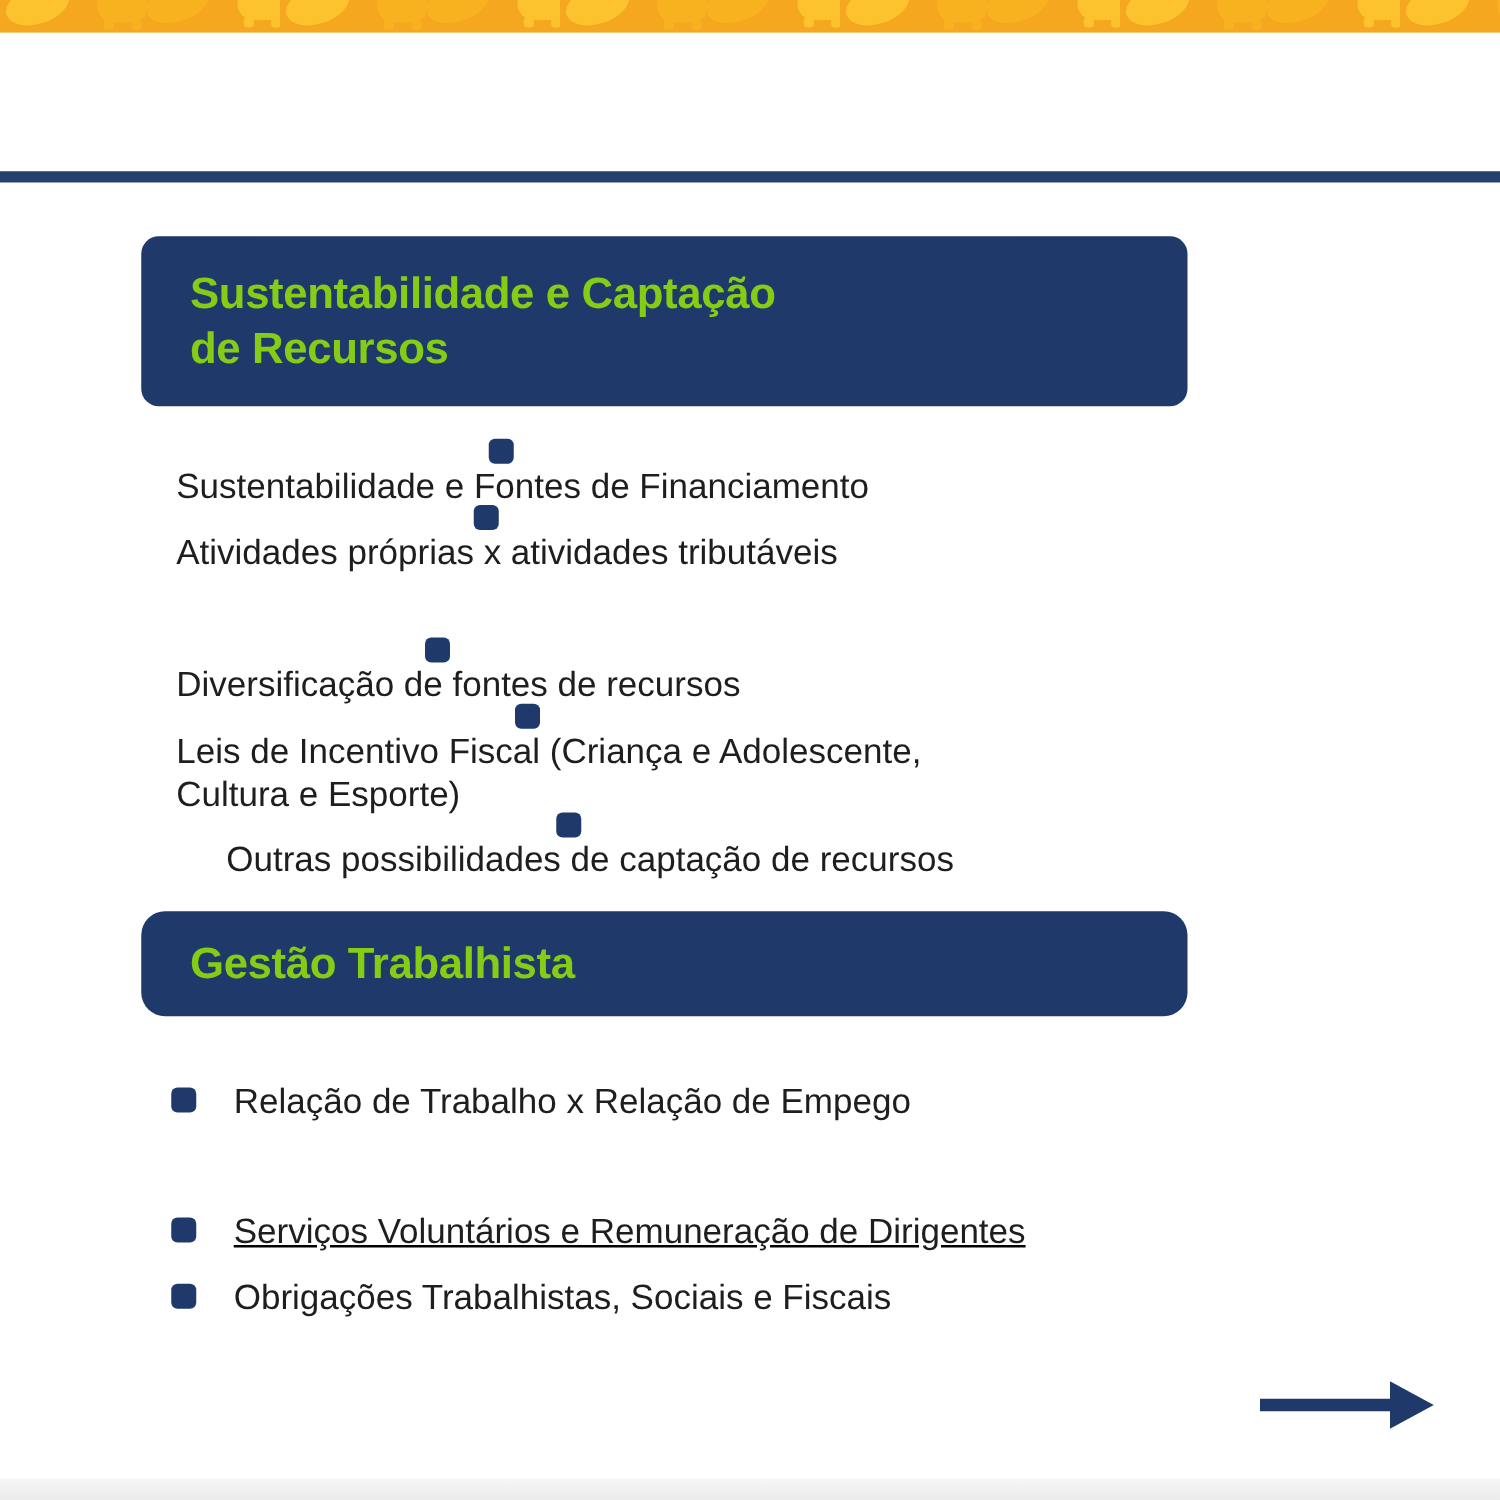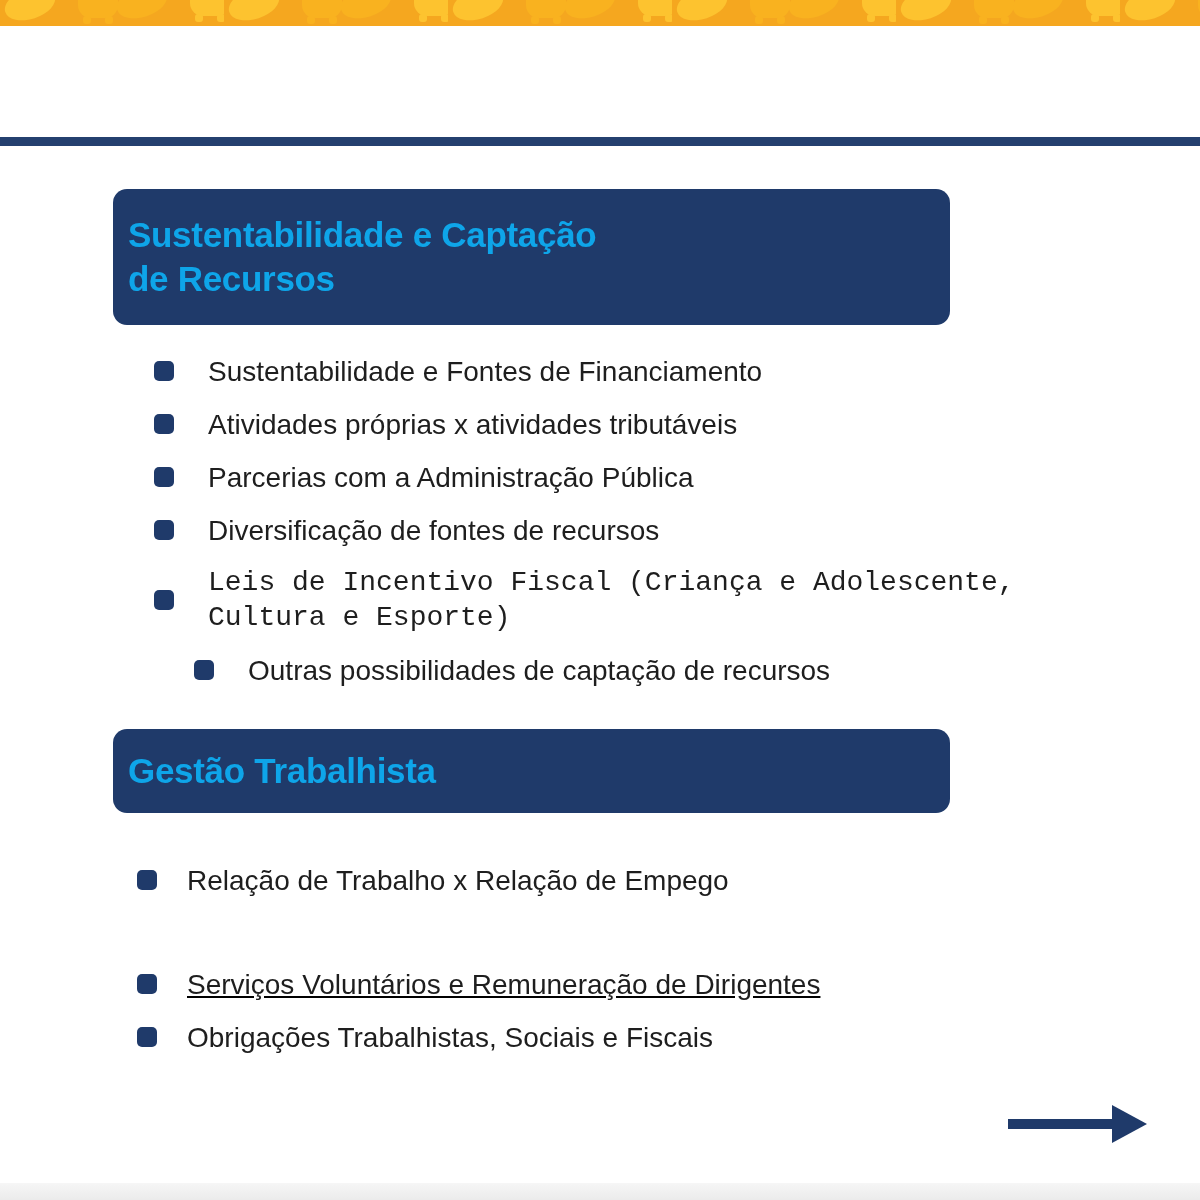--- a/index.html
+++ b/index.html
@@ -31,40 +31,40 @@
   }
 
   .section-header {
     position: absolute;
     left: 113px;
     width: 837px;
     background: #1F3A6A;
     border-radius: 14px;
   }
   .section-header.h1 { top: 189px; height: 136px; }
-  .section-header.h2 { top: 729px; height: 84px; }
+  .section-header.h2 { top: 729px; height: 84px; border-radius: 19px; }
 
   .section-header .header-text {
-    color: #0ea5e9;
+    color: #84cc16;
     font-weight: bold;
     font-size: 35px;
     line-height: 44px;
     letter-spacing: -0.3px;
-    padding-left: 15px;
+    padding-left: 39px;
     white-space: pre-line;
   }
   .section-header.h1 .header-text { padding-top: 24px; }
   .section-header.h2 .header-text { padding-top: 20px; }
 
   .row {
     position: absolute;
     display: flex;
     align-items: center;
   }
-  .row.l1 { left: 154px; }
+  .row.l1 { left: 141px; flex-direction: column; }
   .row.l2 { left: 137px; margin-top: 24px; }
 
   .bullet {
     flex: 0 0 auto;
     width: 20px; height: 20px;
     border-radius: 5px;
     background: #1F3A6A;
   }
   .row.l1 .bullet { margin-right: 34px; }
   .row.l2 .bullet { margin-right: 30px; }
@@ -125,29 +125,25 @@
   </div>
 
   <div class="row l1" style="top:351px; height:40px;">
     <span class="bullet"></span>
     <span class="item-text">Sustentabilidade e Fontes de Financiamento</span>
   </div>
   <div class="row l1" style="top:404px; height:40px;justify-content:space-between;">
     <span class="bullet"></span>
     <span class="item-text">Atividades próprias x atividades tributáveis</span>
   </div>
-  <div class="row l1" style="top:457px; height:40px;">
-    <span class="bullet"></span>
-    <span class="item-text">Parcerias com a Administração Pública</span>
-  </div>
   <div class="row l1" style="top:510px; height:40px;">
     <span class="bullet"></span>
     <span class="item-text">Diversificação de fontes de recursos</span>
   </div>
-  <div class="row l1" style="top:563px; height:74px;font-family:Liberation Mono, monospace;">
+  <div class="row l1" style="top:563px; height:74px;">
     <span class="bullet"></span>
     <span class="item-text">Leis de Incentivo Fiscal (Criança e Adolescente,
 Cultura e Esporte)</span>
   </div>
   <div class="row l1" style="top:650px; height:40px;padding-left:40px;">
     <span class="bullet"></span>
     <span class="item-text">Outras possibilidades de captação de recursos</span>
   </div>
 
   <div class="section-header h2">

